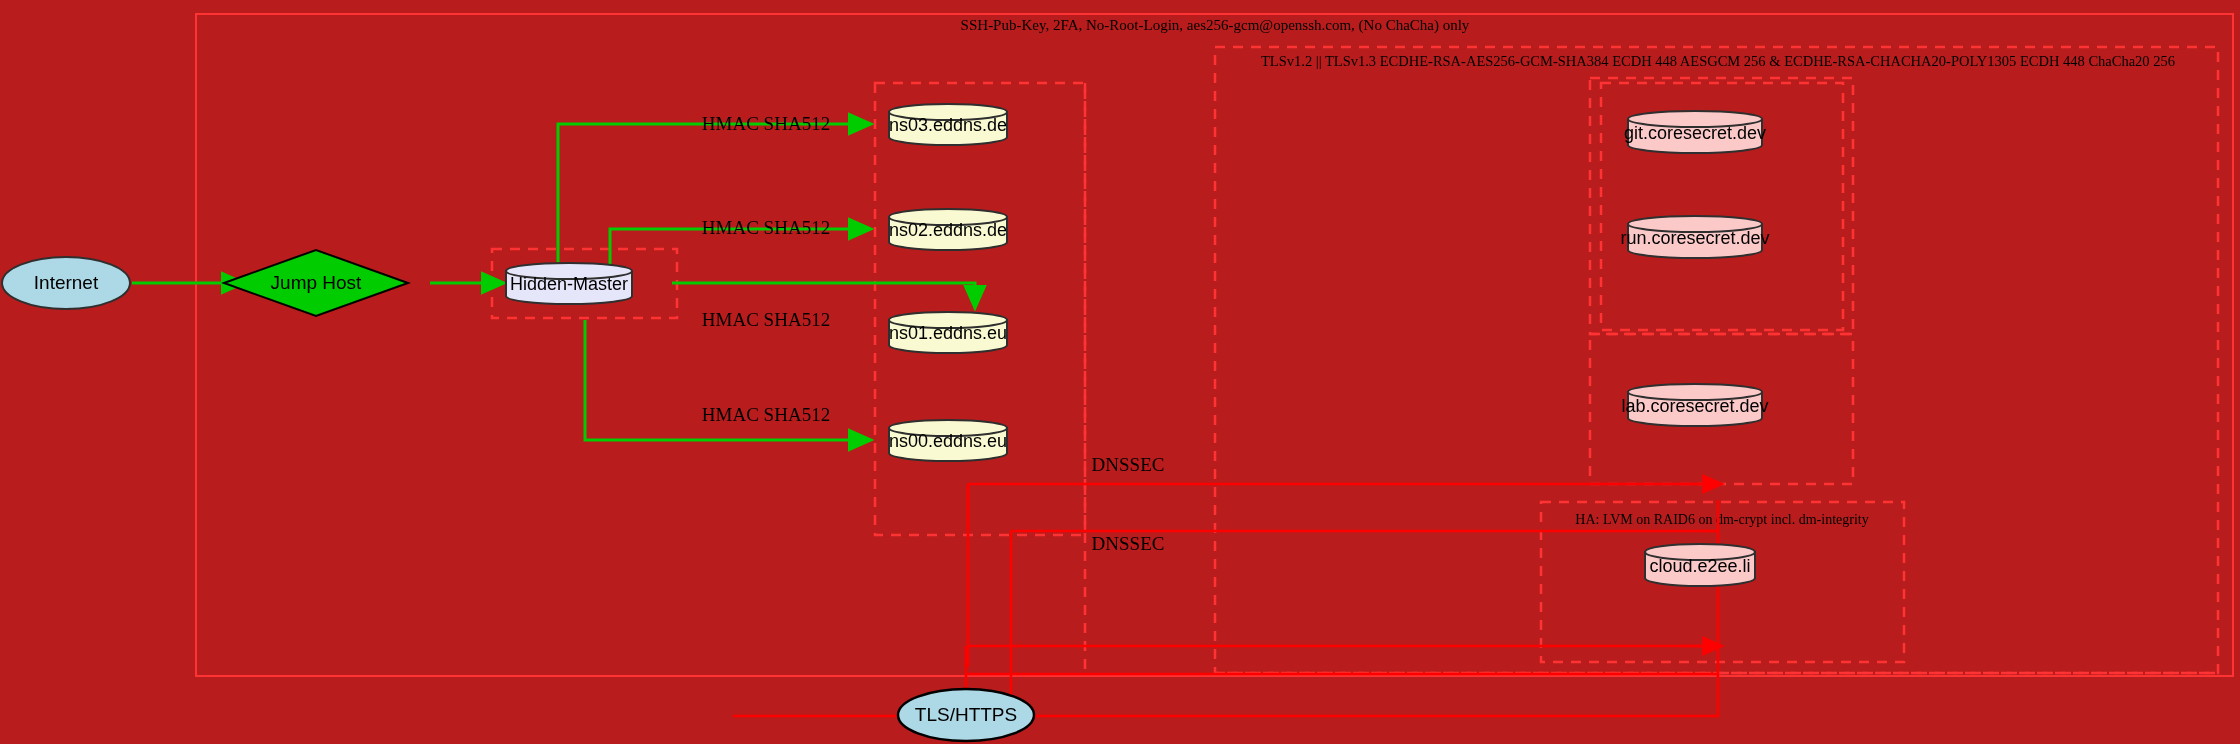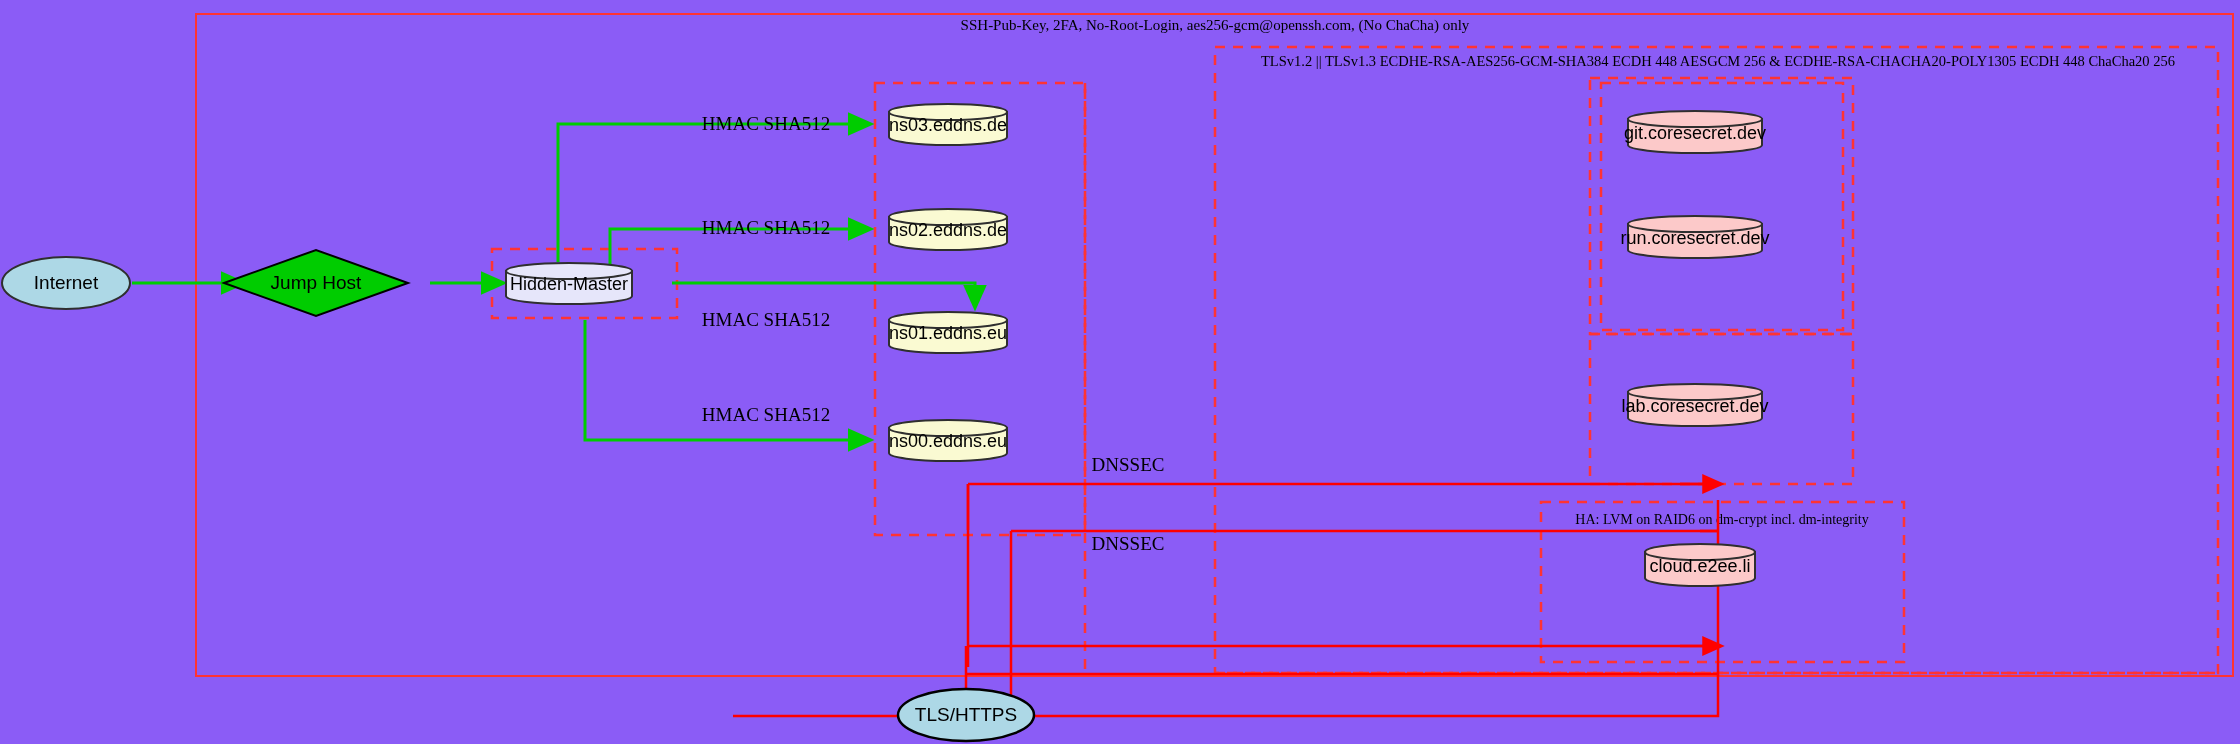--- a/index.html
+++ b/index.html
@@ -4,21 +4,21 @@
 <style>
   html, body {
     margin: 0;
     padding: 0;
     background: #ffffff;
   }
   #canvas {
     position: relative;
     width: 2240px;
     height: 744px;
-    background: #8b5cf6;
+    background: #b91c1c;
     font-family: "Liberation Sans", sans-serif;
     text-align: center;
   }
   svg#diagram {
     position: absolute;
     left: 0;
     top: 0;
     width: 2240px;
     height: 744px;
   }

